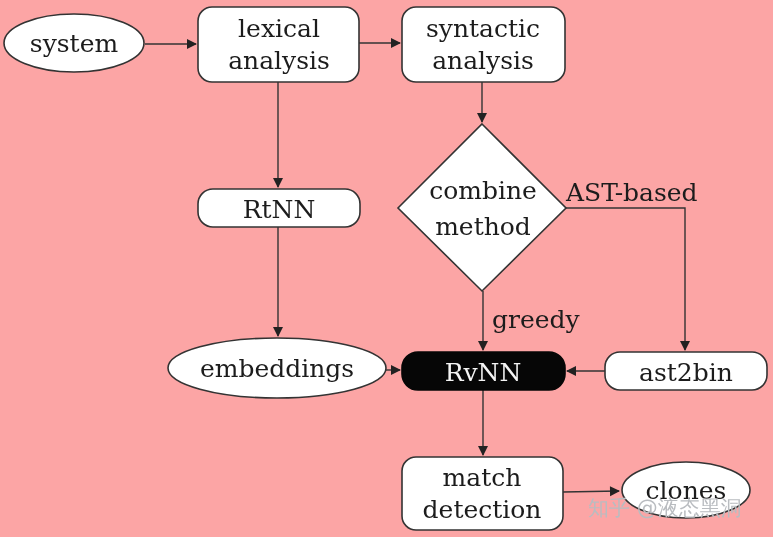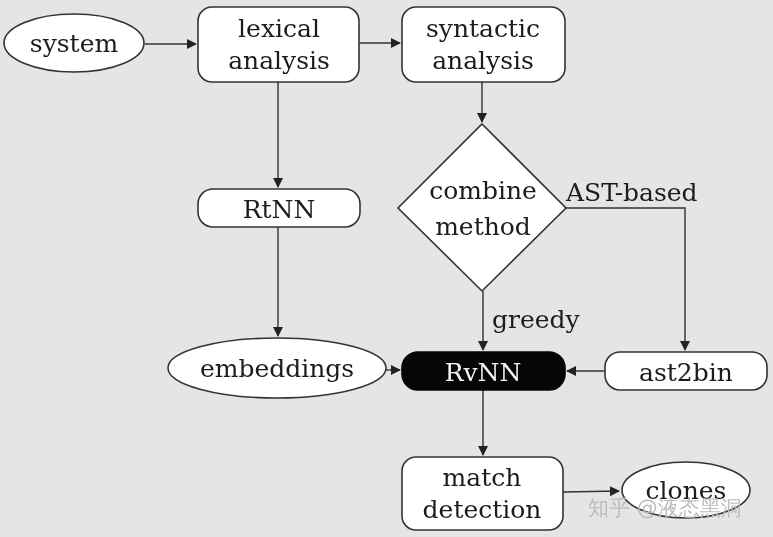--- a/index.html
+++ b/index.html
@@ -4,21 +4,21 @@
 <style>
   html, body {
     margin: 0;
     padding: 0;
     background: #ffffff;
   }
   .canvas {
     width: 773px;
     height: 537px;
     position: relative;
-    background: #e5e5e5;
+    background: #fca5a5;
     overflow: hidden;
   }
   svg text {
     font-family: "DejaVu Serif", "Liberation Serif", serif;
     font-size: 25px;
     fill: #1c1c1c;
     text-anchor: middle;
   }
   .node-shape {
     fill: #ffffff;

